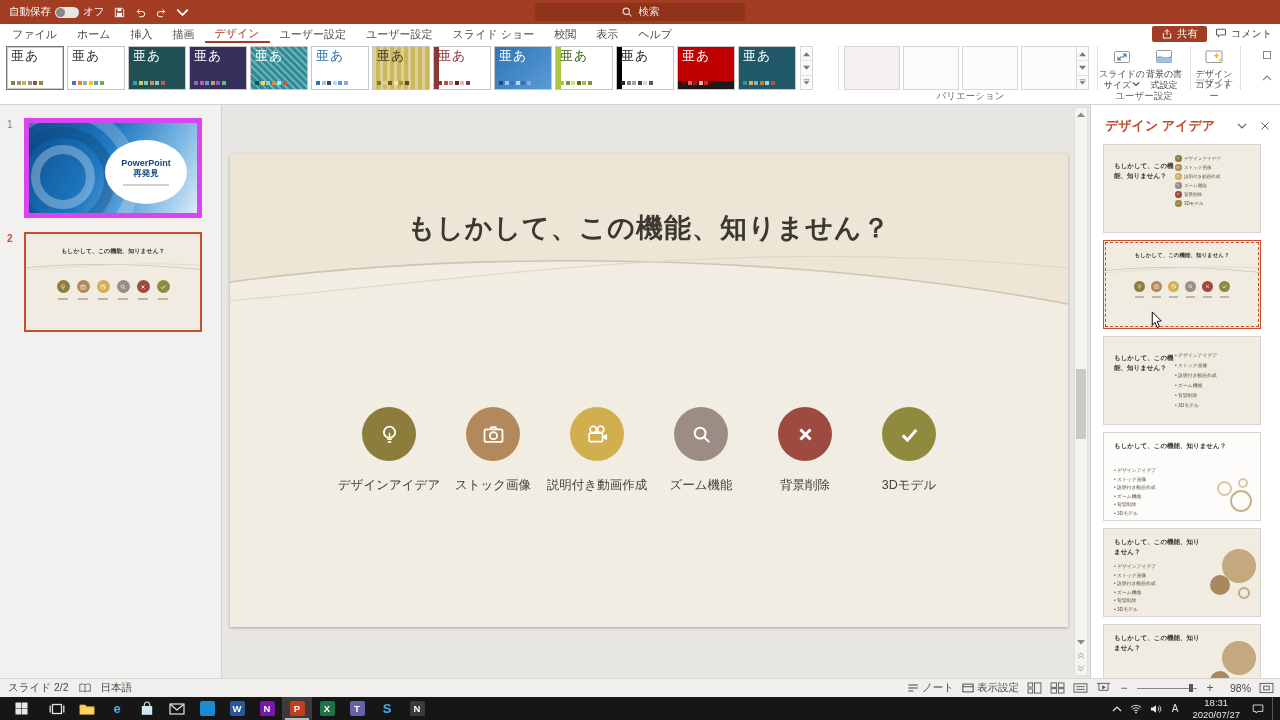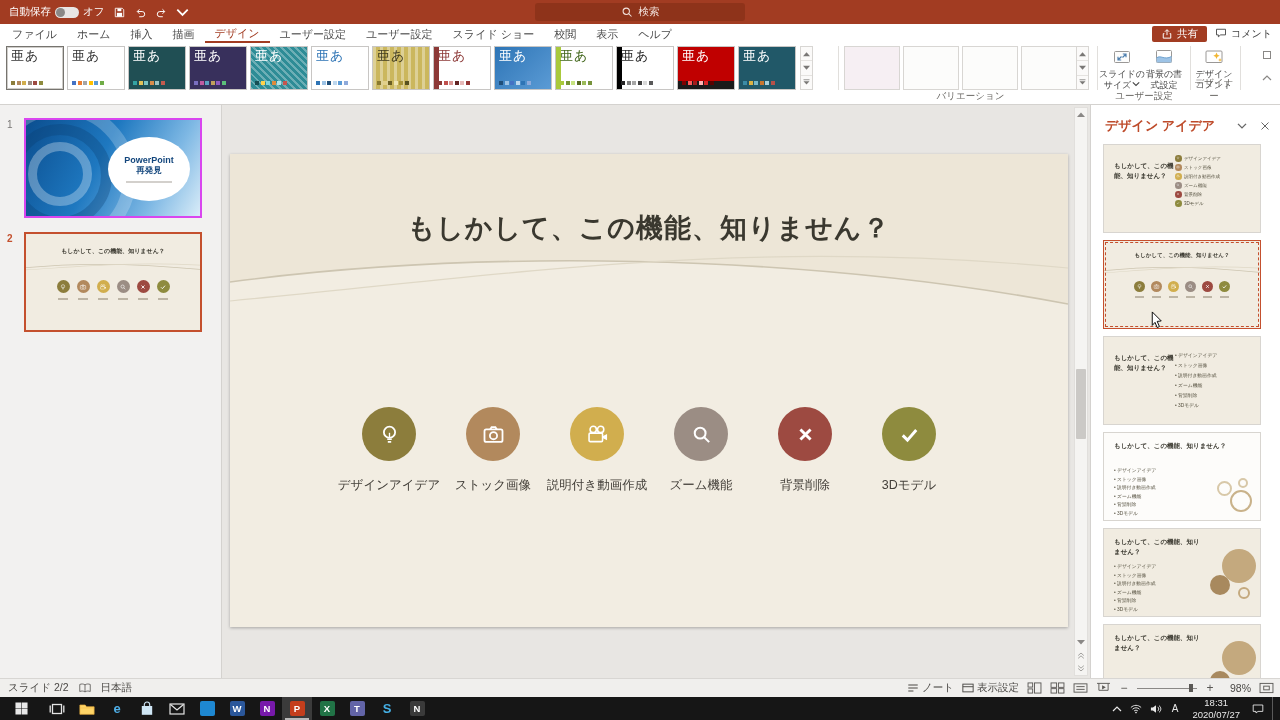--- a/index.html
+++ b/index.html
@@ -49,21 +49,21 @@
 .var-tile{width:56px;height:44px;border:1px solid #D8D6D3}
 .big-btn{position:absolute;top:2px;width:40px;height:56px;display:flex;flex-direction:column;align-items:center;font-size:9px;color:#444;text-align:center;padding-top:2px}
 .big-btn .icn{margin-bottom:2px}
 .bb-line{display:flex;align-items:center;justify-content:center;gap:1px;line-height:1.2;white-space:nowrap}
 .grp-label{position:absolute;bottom:1px;font-size:9.5px;color:#696763;text-align:center}
 .rib-mini{position:absolute;color:#8A8886}
 
 .slidepanel{position:absolute;left:0;top:105px;width:222px;bottom:42px;background:#F2F1F0;border-right:1px solid #D4D2CF}
 .sl-num{position:absolute;left:7px;font-size:10px;color:#7A7876}
 .sl-num.sel{color:#C4502E;font-weight:bold}
-.thumb{position:absolute;left:24px;width:178px;height:100px;background:#fff;border:2px solid #d946ef;overflow:hidden}
+.thumb{position:absolute;left:24px;width:178px;height:100px;background:#fff;border:5px solid #d946ef;overflow:hidden}
 .thumb.selected{border:2px solid #C4502E}
 .t1{position:absolute;inset:0;background:linear-gradient(118deg,#0B4E8F 0%,#1E78C0 42%,#7EB8E4 75%,#D9ECF8 100%)}
 .arc{position:absolute;border-radius:50%}
 .a1{width:150px;height:150px;border:13px solid rgba(255,255,255,.22);left:-40px;top:-18px}
 .a2{width:104px;height:104px;border:11px solid rgba(10,60,110,.30);left:-18px;top:4px}
 .a3{width:64px;height:64px;border:9px solid rgba(255,255,255,.30);left:2px;top:22px}
 .t1-blob{position:absolute;right:10px;top:17px;width:82px;height:64px;background:#fff;border-radius:50%;display:flex;flex-direction:column;align-items:center;justify-content:center}
 .t1-line1{font-size:9px;font-weight:bold;color:#14477D}
 .t1-line2{font-size:8.5px;font-weight:bold;color:#14477D}
 .t1-sub{width:46px;height:1.5px;background:#D3D0CC;margin-top:4px}

